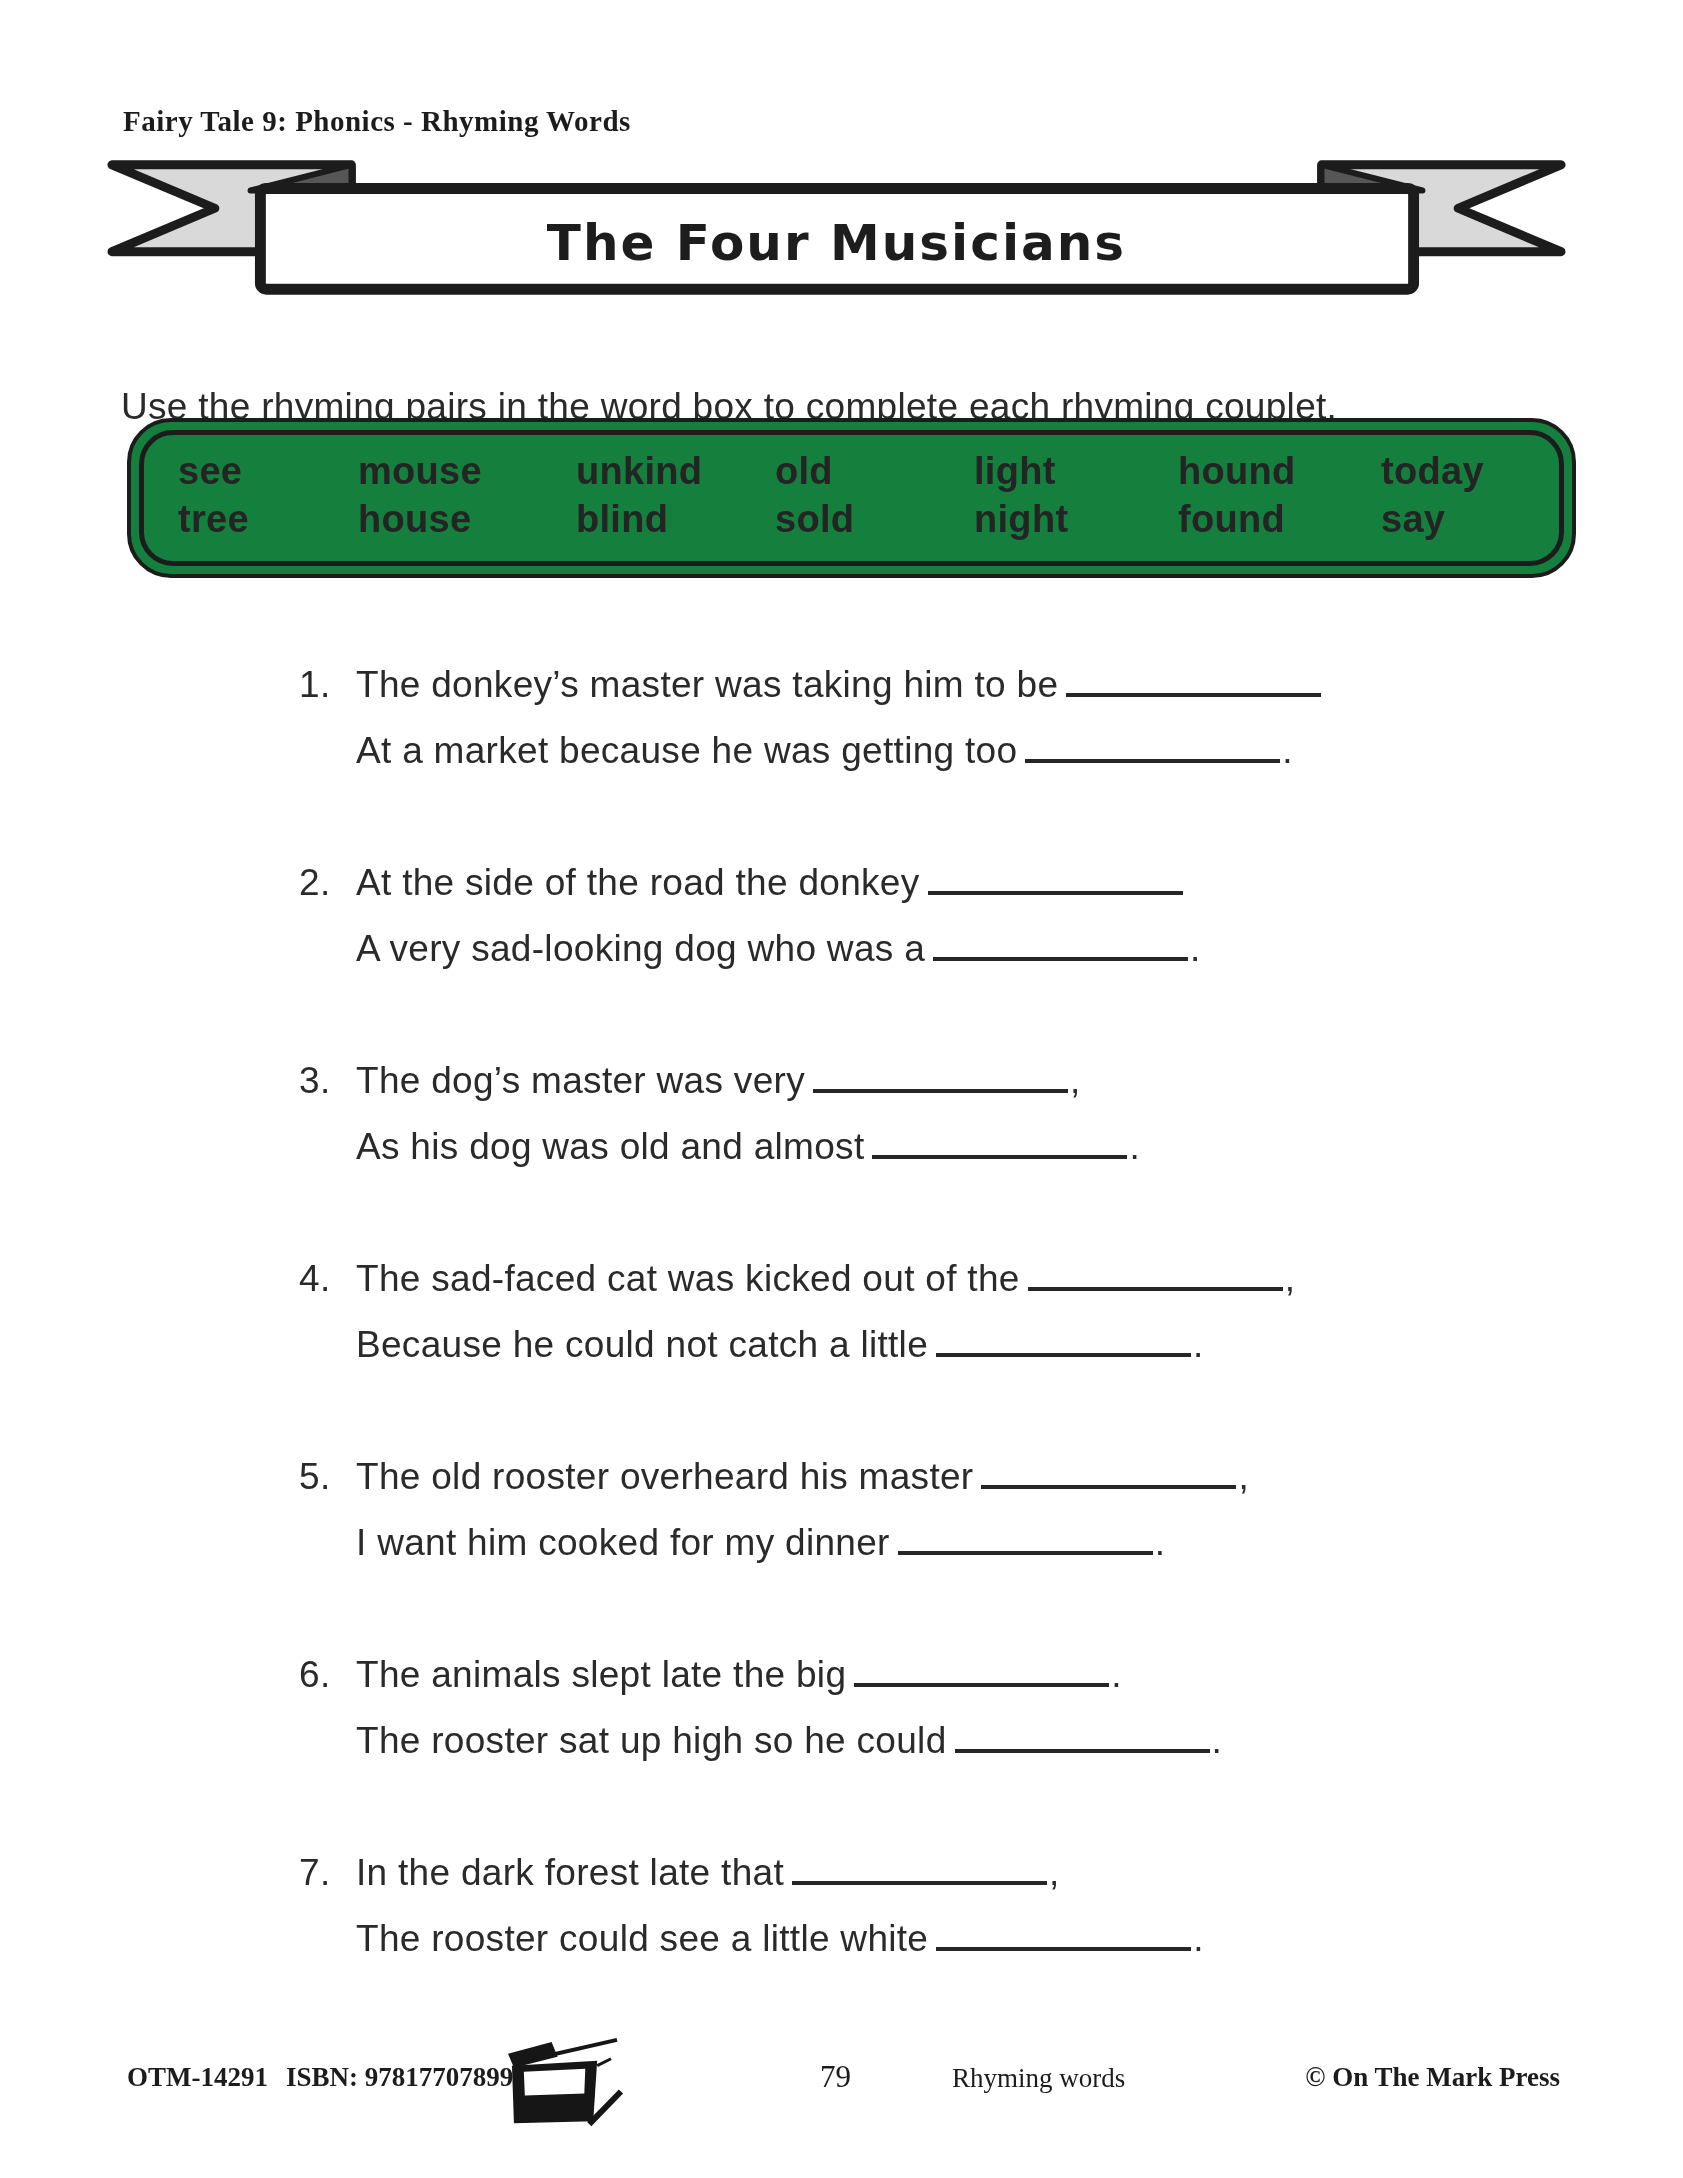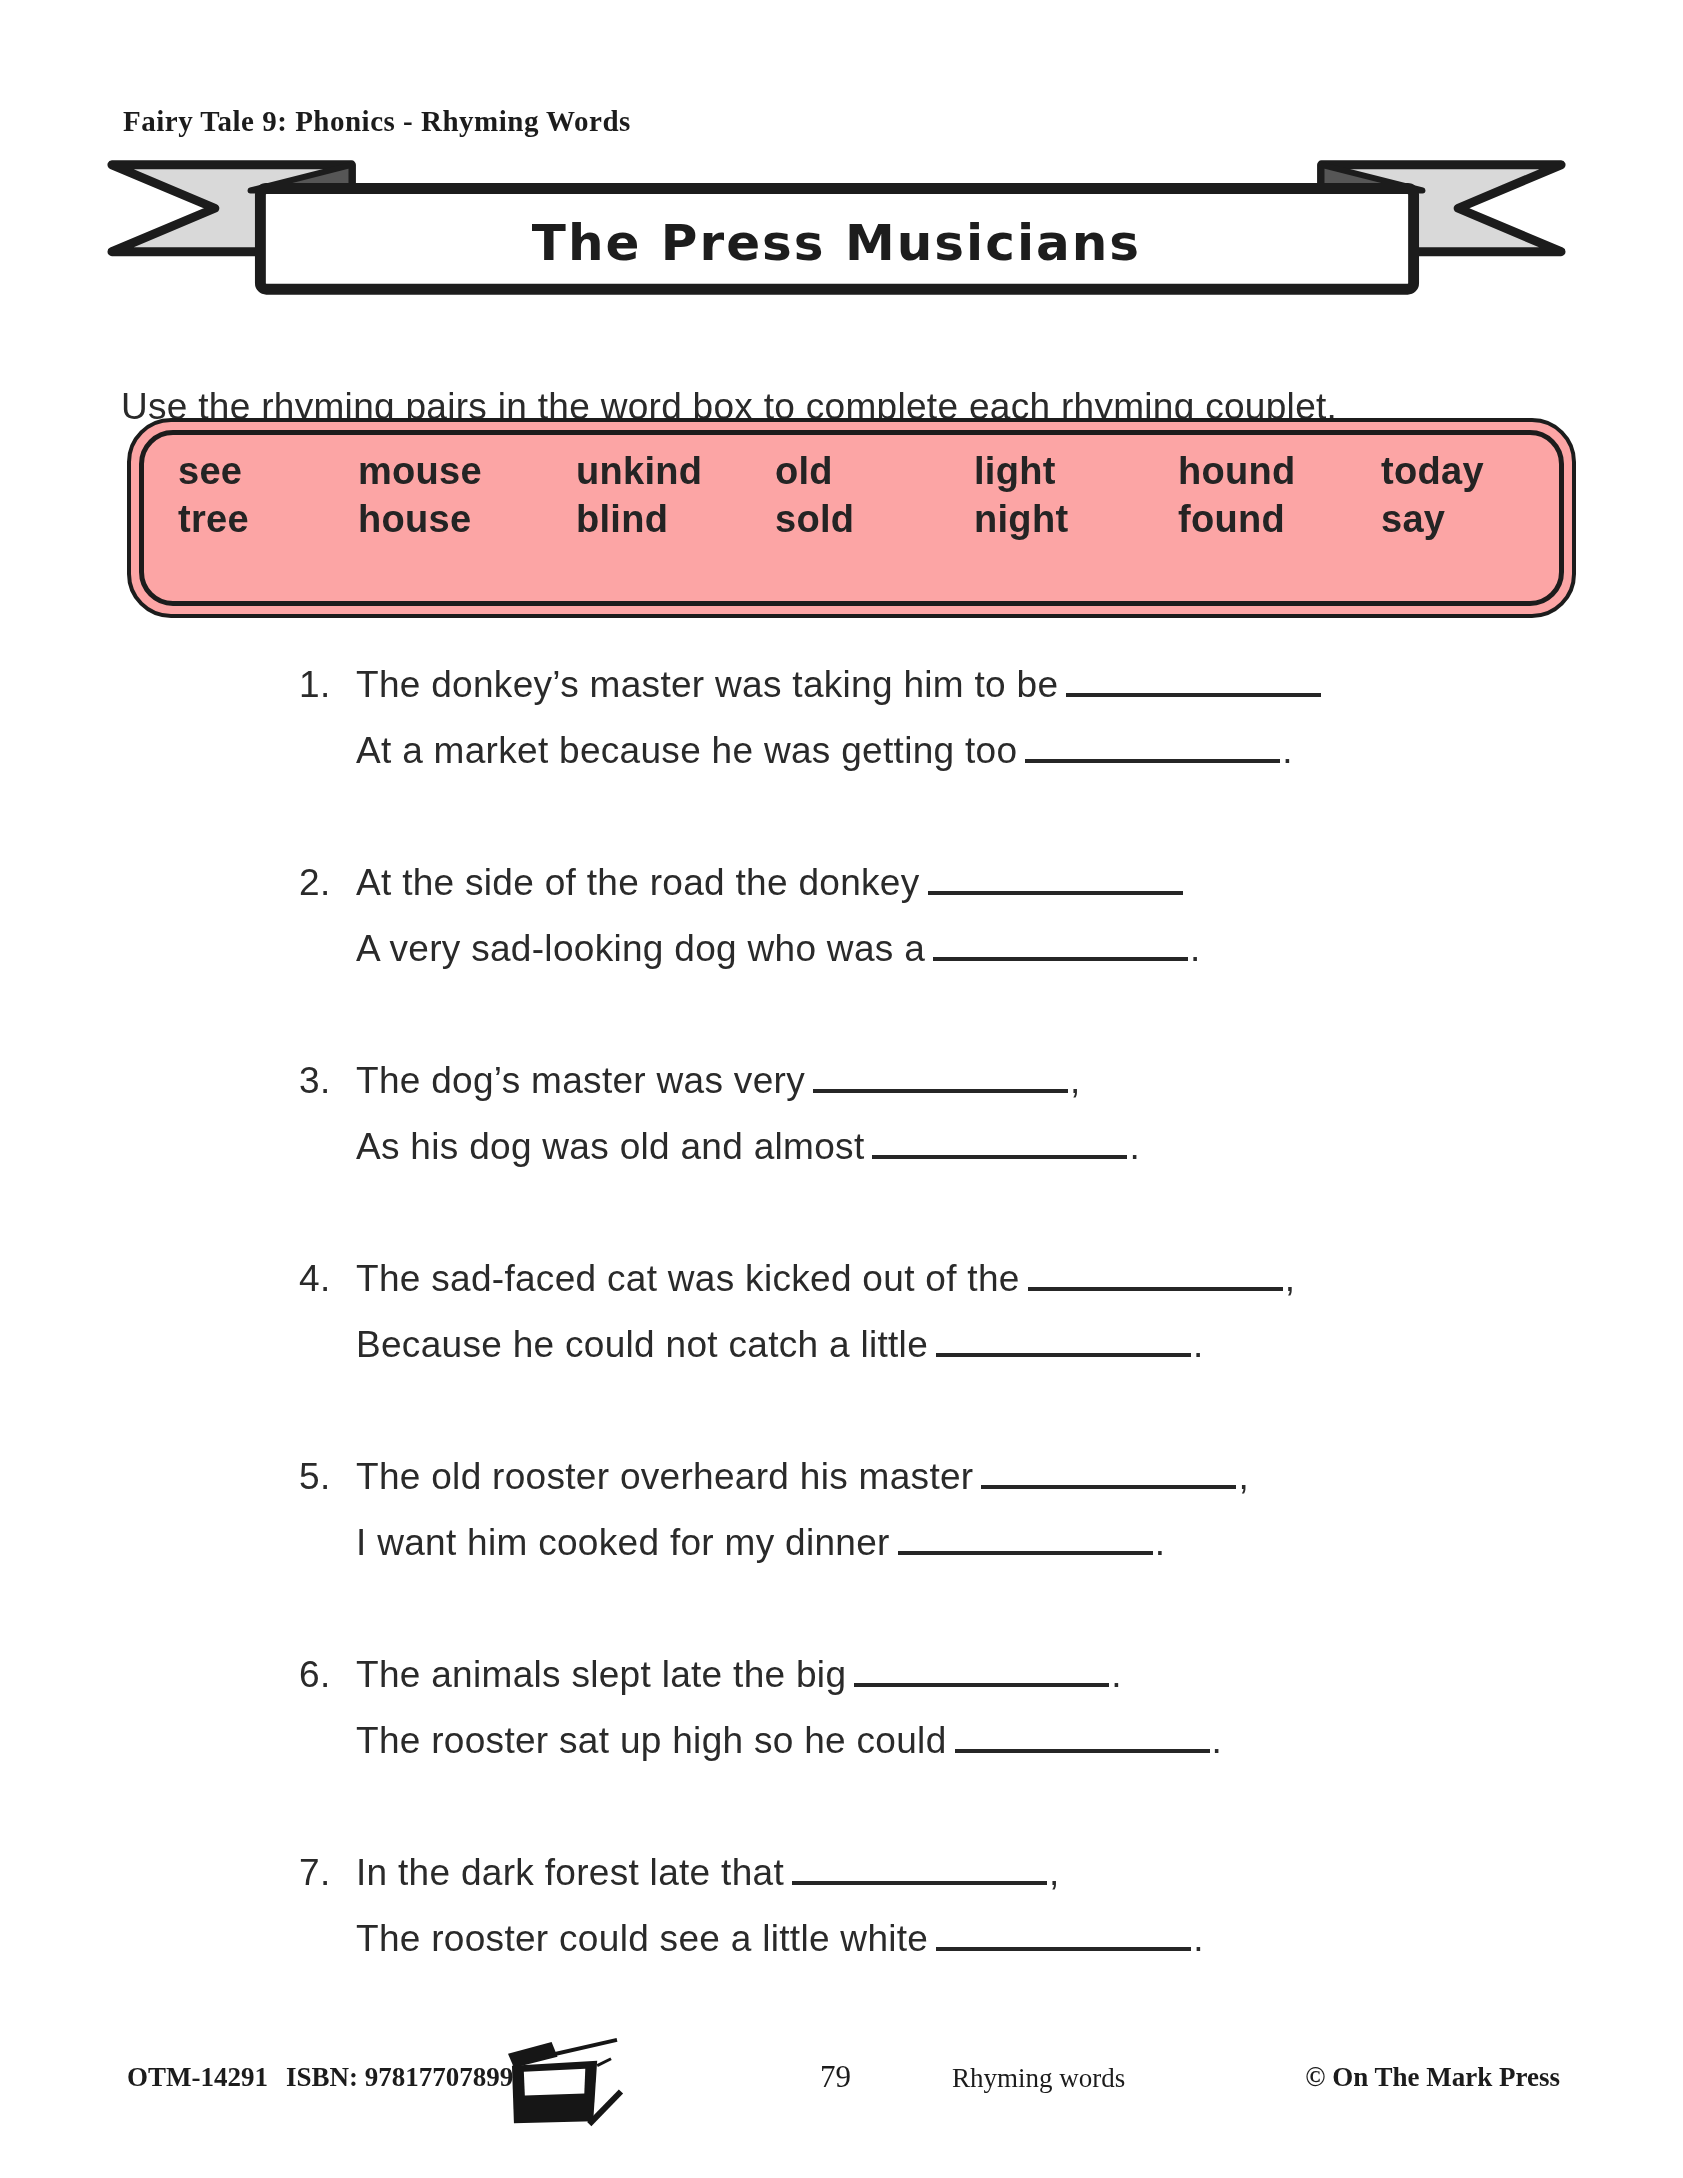--- a/index.html
+++ b/index.html
@@ -31,22 +31,22 @@
   }
 
   
   .instruction {
     position:absolute; left:121px; top:339px;
     font-size:37px; color:#2a2a2a; letter-spacing:0.3px;margin-top:47px;
   }
 
   
   .word-box {
-    position:absolute; left:127px; top:418px; width:1449px; height:200px;
-    border:4px solid #1c1c1c; border-radius:44px; background:#fca5a5;
+    position:absolute; left:127px; top:418px; width:1449px; height:160px;
+    border:4px solid #1c1c1c; border-radius:44px; background:#15803d;
   }
   .word-box-inner {
     position:absolute; left:8px; top:8px; right:8px; bottom:8px;
     border:5px solid #1c1c1c; border-radius:34px;
   }
   .word-grid {
     position:absolute; left:47px; top:28px; right:10px;
     display:grid;
     grid-template-columns:180px 218px 199px 199px 204px 203px auto;
     grid-auto-rows:48px;
@@ -99,21 +99,21 @@
     <path d="M8,16 L250,16 L250,104 L8,104 L112,60 Z" fill="#d9d9d9" stroke="#1c1c1c" stroke-width="9" stroke-linejoin="round"></path>
 
     <path d="M250,16 L250,42 L148,42 Z" fill="#565656" stroke="#1c1c1c" stroke-width="6" stroke-linejoin="round"></path>
 
     <path d="M1472,16 L1230,16 L1230,104 L1472,104 L1368,60 Z" fill="#d9d9d9" stroke="#1c1c1c" stroke-width="9" stroke-linejoin="round"></path>
 
     <path d="M1230,16 L1230,42 L1332,42 Z" fill="#565656" stroke="#1c1c1c" stroke-width="6" stroke-linejoin="round"></path>
 
     <rect x="158" y="40" width="1165" height="102" rx="6" fill="#ffffff" stroke="#1c1c1c" stroke-width="11"></rect>
   </svg>
-  <div class="banner-title">The Press Musicians</div>
+  <div class="banner-title">The Four Musicians</div>
 
   <div class="instruction">Use the rhyming pairs in the word box to complete each rhyming couplet.</div>
 
   <div class="word-box">
     <div class="word-box-inner"></div>
     <div class="word-grid">
       <span>see</span>
       <span>mouse</span>
       <span>unkind</span>
       <span>old</span>

